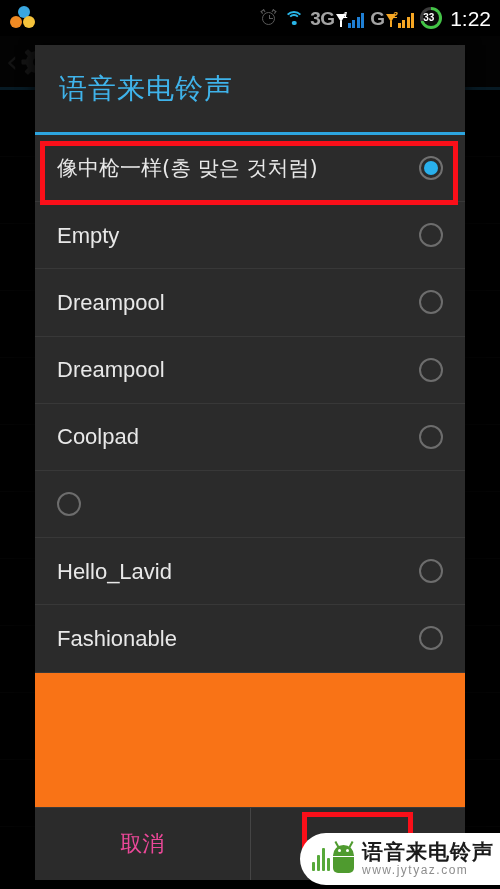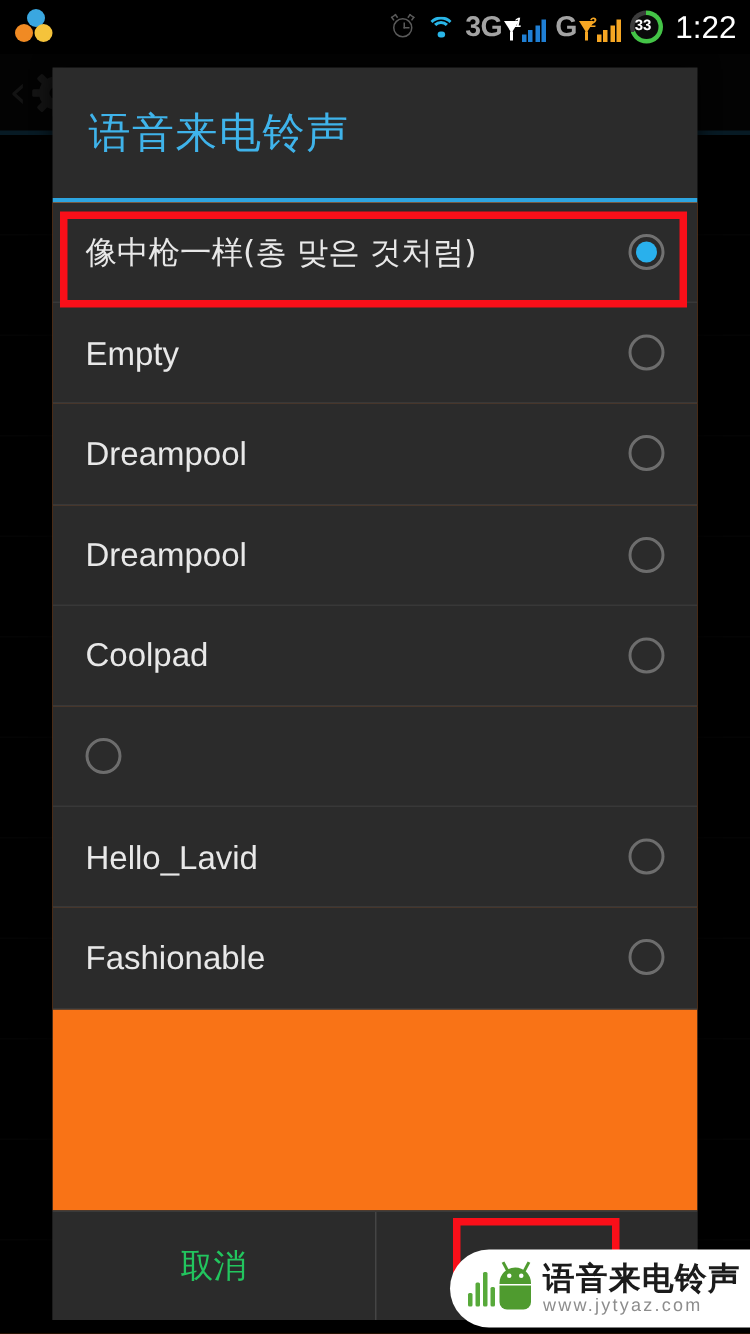--- a/index.html
+++ b/index.html
@@ -340,21 +340,21 @@
     display: flex;
     align-items: stretch;
     background: #2b2b2b;
     border-top: 1px solid #3a3a3a;
   }
   .btn {
     flex: 1 1 50%;
     display: flex;
     align-items: center;
     justify-content: center;
-    color: #22c55e;
+    color: #ec4899;
     font-size: 22px;
     font-family: "DejaVu Sans", "Liberation Sans", sans-serif;
     background: #2b2b2b;
   }
   .btn.sep { border-left: 1px solid #454545; }
 
   
   .watermark {
     position: absolute;
     right: 0;

